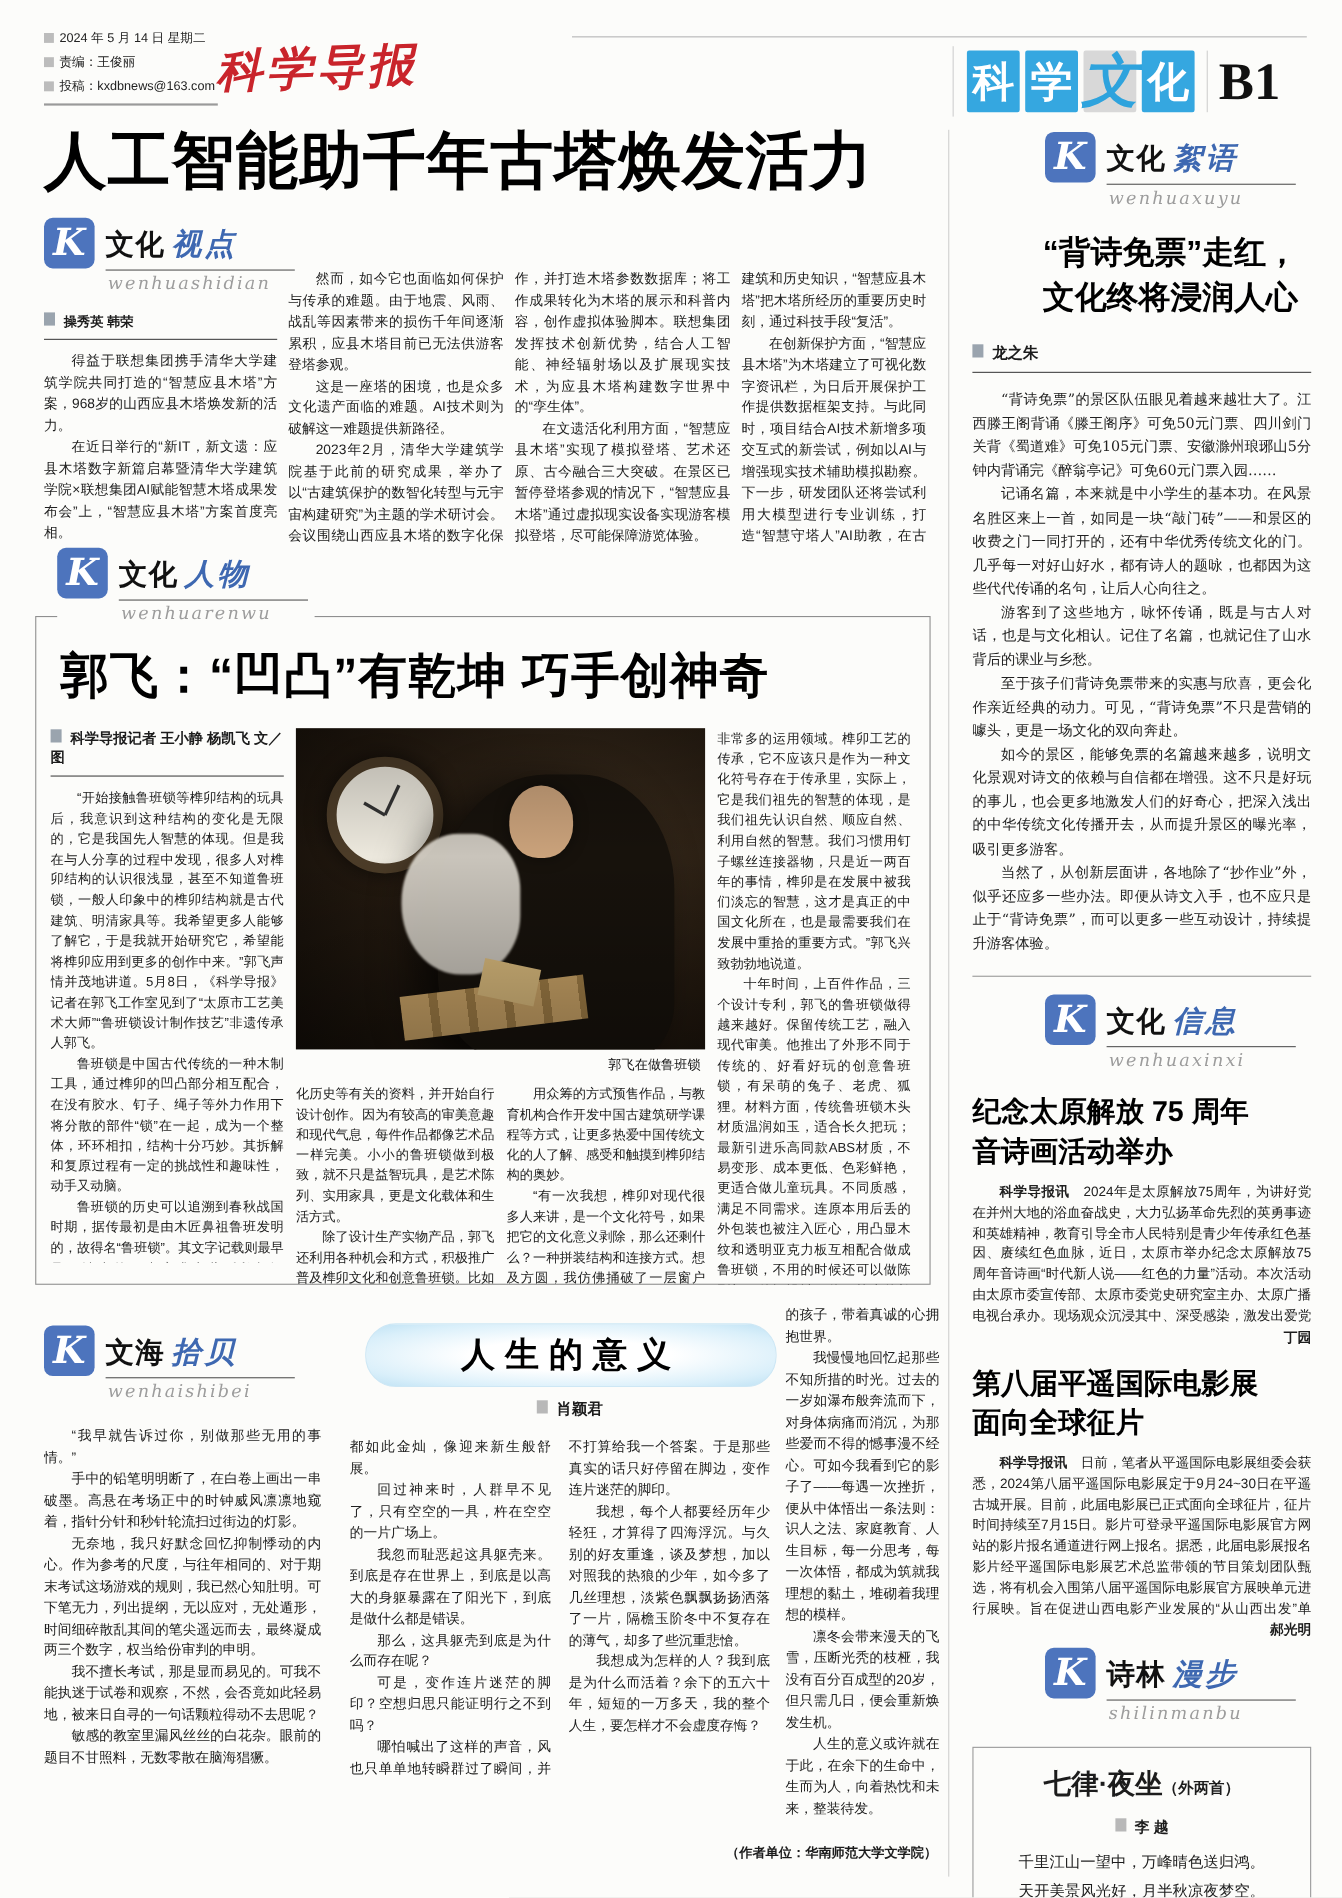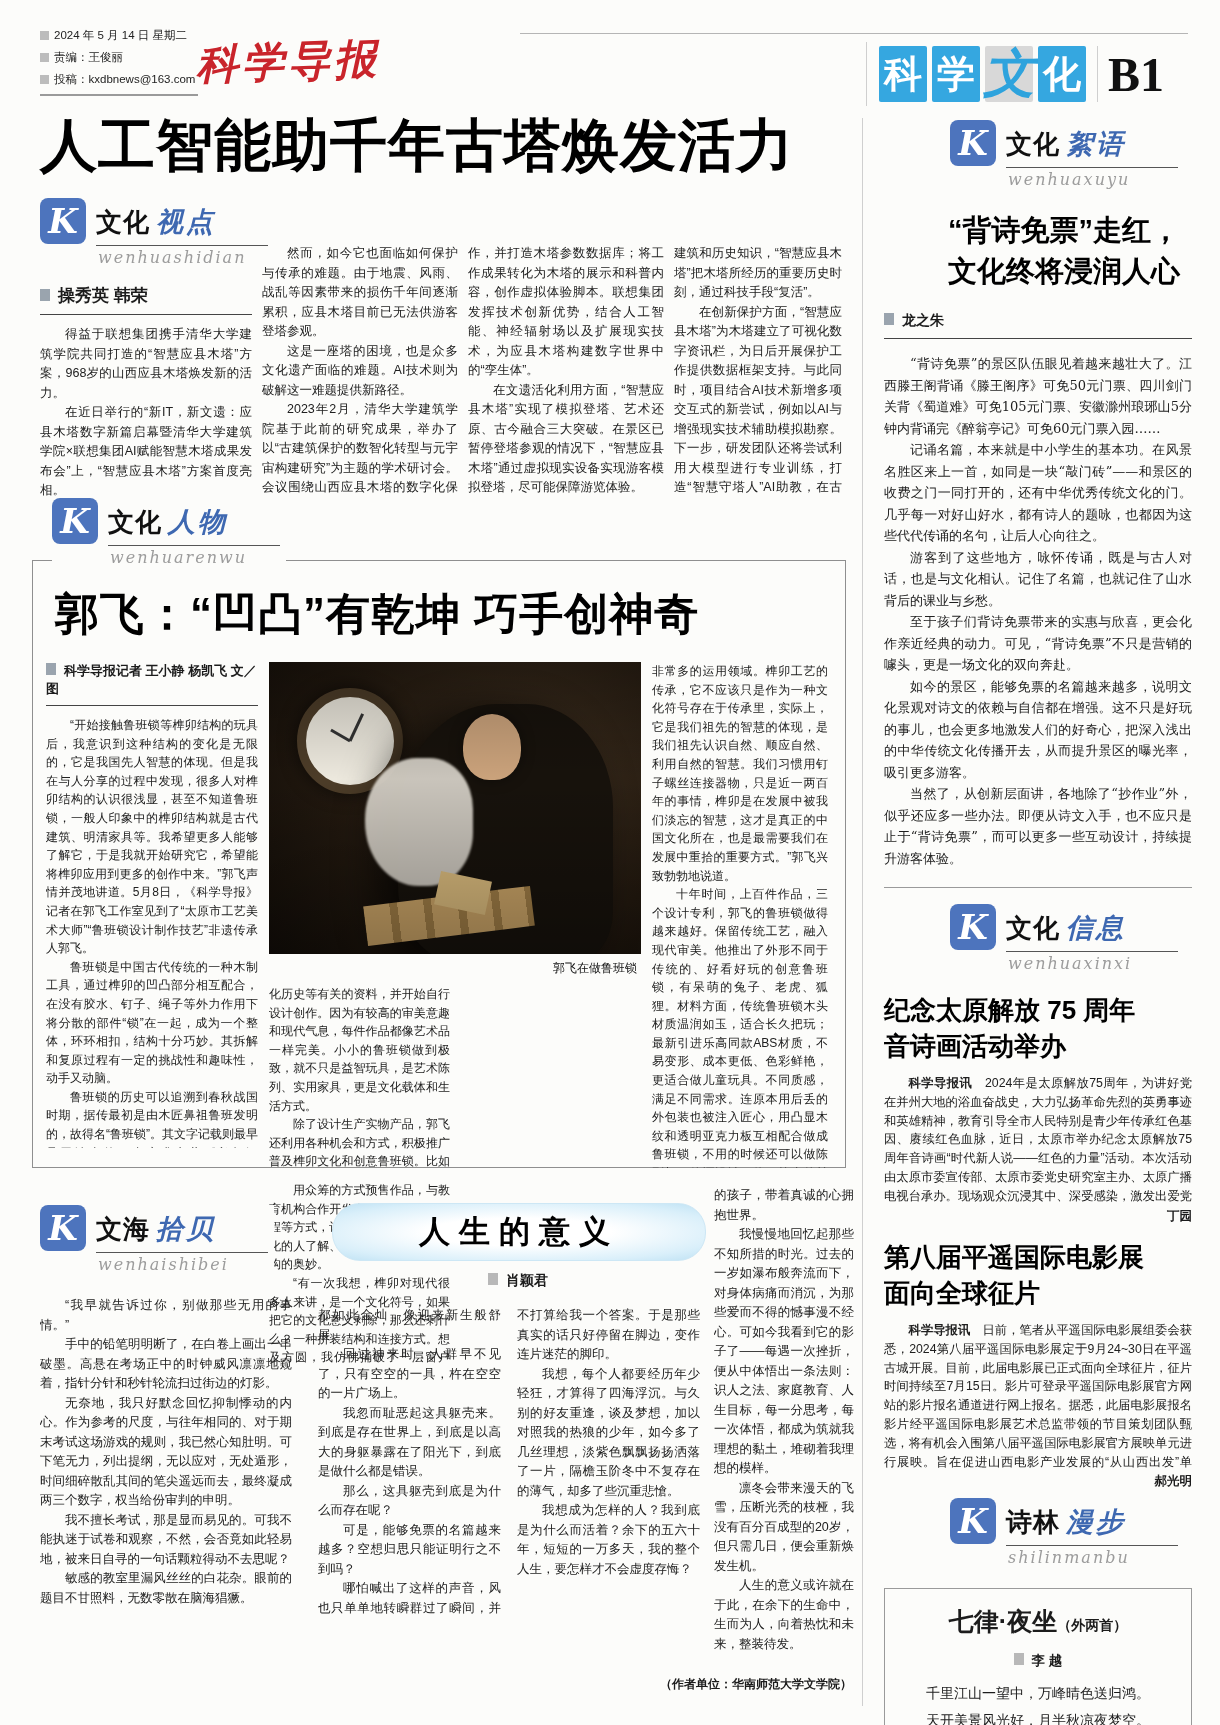--- a/index.html
+++ b/index.html
@@ -26,21 +26,21 @@
   .kicon{width:46px;height:46px;background:#4d74bd;color:#fff;border-radius:8px;flex:0 0 auto;
          font:italic bold 34px "DejaVu Serif",serif;display:flex;align-items:center;justify-content:center;}
   .kl-words{margin-left:10px;border-bottom:1.5px solid #555;padding:6px 22px 5px 0;min-width:150px;}
   .kl-black{font-size:26px;font-weight:bold;color:#111;letter-spacing:1px;}
   .kl-blue{font:italic bold 27px "DejaVu Serif",serif;color:#3e68b1;margin-left:6px;letter-spacing:3px;}
   .kl-pinyin{font:italic 16px "DejaVu Serif",serif;color:#9c9c9c;letter-spacing:2px;margin:2px 0 0 58px;}
   
   .coltext{font-size:12.5px;line-height:19.5px;text-align:justify;color:#202020;overflow:hidden;}
   .para{margin:0;text-indent:2em;}
   .para.flush{text-indent:0;}
-  .byline{font-size:17px;font-weight:bold;border-bottom:1px solid #444;padding-bottom:7px;margin-bottom:10px;}
+  .byline{font-size:12px;font-weight:bold;border-bottom:1px solid #444;padding-bottom:7px;margin-bottom:10px;}
   .bsq{display:inline-block;width:10px;height:12px;background:#9aa4ae;margin-right:8px;}
   
   .headline-main{position:absolute;left:40px;top:108px;width:810px;font-size:57px;font-weight:900;
                  letter-spacing:1px;color:#000;white-space:nowrap;}
   .abs{position:absolute;}
   
   .rw-box{position:absolute;left:32px;top:560px;width:812px;height:606px;border:1px solid #8f8f8f;
           background:#fcfcfa;}
   .rw-head{font-size:44px;font-weight:900;letter-spacing:1px;margin:24px 0 18px 22px;color:#000;}
   .rw-cols{display:flex;gap:11px;padding:0 13px;}
@@ -54,21 +54,21 @@
              border-radius:46% 40% 20% 30%;box-shadow:-20px 10px 40px rgba(0,0,0,.7);}
   .ph-face{position:absolute;right:120px;top:52px;width:58px;height:66px;background:#caa27b;
            border-radius:50% 50% 45% 45%;box-shadow:0 0 14px rgba(0,0,0,.4);}
   .ph-wrap{position:absolute;left:96px;top:96px;width:108px;height:128px;background:#d9d4ca;
            border-radius:48% 40% 42% 50%;filter:blur(1px);opacity:.92;}
   .ph-wood1{position:absolute;left:96px;bottom:18px;width:168px;height:40px;background:
             repeating-linear-gradient(90deg,#c8a266 0 26px,#9d7b45 26px 34px);transform:rotate(-7deg);}
   .ph-wood2{position:absolute;left:168px;bottom:44px;width:52px;height:34px;background:#d8b97c;transform:rotate(12deg);}
   .ph-dim{position:absolute;inset:0;background:linear-gradient(180deg,rgba(0,0,0,.25),rgba(0,0,0,0) 40%,rgba(0,0,0,.3));}
   .ph-caption{font-size:12px;text-align:right;padding:6px 4px 8px 0;color:#111;}
-  .rw-subcols{display:flex;gap:11px;flex-direction:column;}
+  .rw-subcols{display:flex;gap:11px;}
   
   .rail{position:absolute;left:884px;top:120px;width:308px;}
   .vline{position:absolute;left:862px;top:118px;width:1px;height:1588px;background:#cfcfcf;}
   .xy-head{font-size:29px;font-weight:900;line-height:41px;margin:16px 0 0 64px;color:#000;}
   .rail-byline{margin-top:20px;font-size:14px;font-weight:bold;border-bottom:1px solid #444;padding-bottom:8px;}
   .kai{font-family:"DejaVu Serif",serif;font-size:13px;line-height:21.5px;}
   .hrule{height:1px;background:#9a9a9a;margin:16px 0;}
   .news-head{font-size:26px;font-weight:900;line-height:36px;margin-top:14px;color:#000;}
   .lead{font-weight:bold;}
   .sign{text-align:right;font-weight:bold;font-size:12.5px;margin-top:2px;}
@@ -282,21 +282,21 @@
       <p class="para">手中的铅笔明明断了，在白卷上画出一串破墨。高悬在考场正中的时钟威风凛凛地窥着，指针分针和秒针轮流扫过街边的灯影。</p>
       <p class="para">无奈地，我只好默念回忆抑制悸动的内心。作为参考的尺度，与往年相同的、对于期末考试这场游戏的规则，我已然心知肚明。可下笔无力，列出提纲，无以应对，无处遁形，时间细碎散乱其间的笔尖遥远而去，最终凝成两三个数字，权当给份审判的申明。</p>
       <p class="para">我不擅长考试，那是显而易见的。可我不能执迷于试卷和观察，不然，会否竟如此轻易地，被来日自寻的一句话颗粒得动不去思呢？</p>
       <p class="para">敏感的教室里漏风丝丝的白花杂。眼前的题目不甘照料，无数零散在脑海猖獗。</p>
     </div>
   <div class="abs coltext" style="left:318px;top:1306px;width:382px;height:394px;column-count:2;column-gap:16px;">
       <p class="para flush">都如此金灿，像迎来新生般舒展。</p>
       <p class="para">回过神来时，人群早不见了，只有空空的一具，杵在空空的一片广场上。</p>
       <p class="para">我忽而耻恶起这具躯壳来。到底是存在世界上，到底是以高大的身躯暴露在了阳光下，到底是做什么都是错误。</p>
       <p class="para">那么，这具躯壳到底是为什么而存在呢？</p>
-      <p class="para">可是，能够免票的名篇越来越多？空想归思只能证明行之不到吗？</p>
+      <p class="para">可是，变作连片迷茫的脚印？空想归思只能证明行之不到吗？</p>
       <p class="para">哪怕喊出了这样的声音，风也只单单地转瞬群过了瞬间，并不打算给我一个答案。于是那些真实的话只好停留在脚边，变作连片迷茫的脚印。</p>
       <p class="para">我想，每个人都要经历年少轻狂，才算得了四海浮沉。与久别的好友重逢，谈及梦想，加以对照我的热狼的少年，如今多了几丝理想，淡紫色飘飘扬扬洒落了一片，隔檐玉阶冬中不复存在的薄气，却多了些沉重悲愴。</p>
       <p class="para">我想成为怎样的人？我到底是为什么而活着？余下的五六十年，短短的一万多天，我的整个人生，要怎样才不会虚度存悔？</p>
     </div>
   <div class="abs coltext" style="left:714px;top:1186px;width:140px;height:482px;">
       <p class="para flush">的孩子，带着真诚的心拥抱世界。</p>
       <p class="para">我慢慢地回忆起那些不知所措的时光。过去的一岁如瀑布般奔流而下，对身体病痛而消沉，为那些爱而不得的憾事漫不经心。可如今我看到它的影子了——每遇一次挫折，便从中体悟出一条法则：识人之法、家庭教育、人生目标，每一分思考，每一次体悟，都成为筑就我理想的黏土，堆砌着我理想的模样。</p>
       <p class="para">凛冬会带来漫天的飞雪，压断光秃的枝桠，我没有百分百成型的20岁，但只需几日，便会重新焕发生机。</p>
       <p class="para">人生的意义或许就在于此，在余下的生命中，生而为人，向着热忱和未来，整装待发。</p>
     </div>

